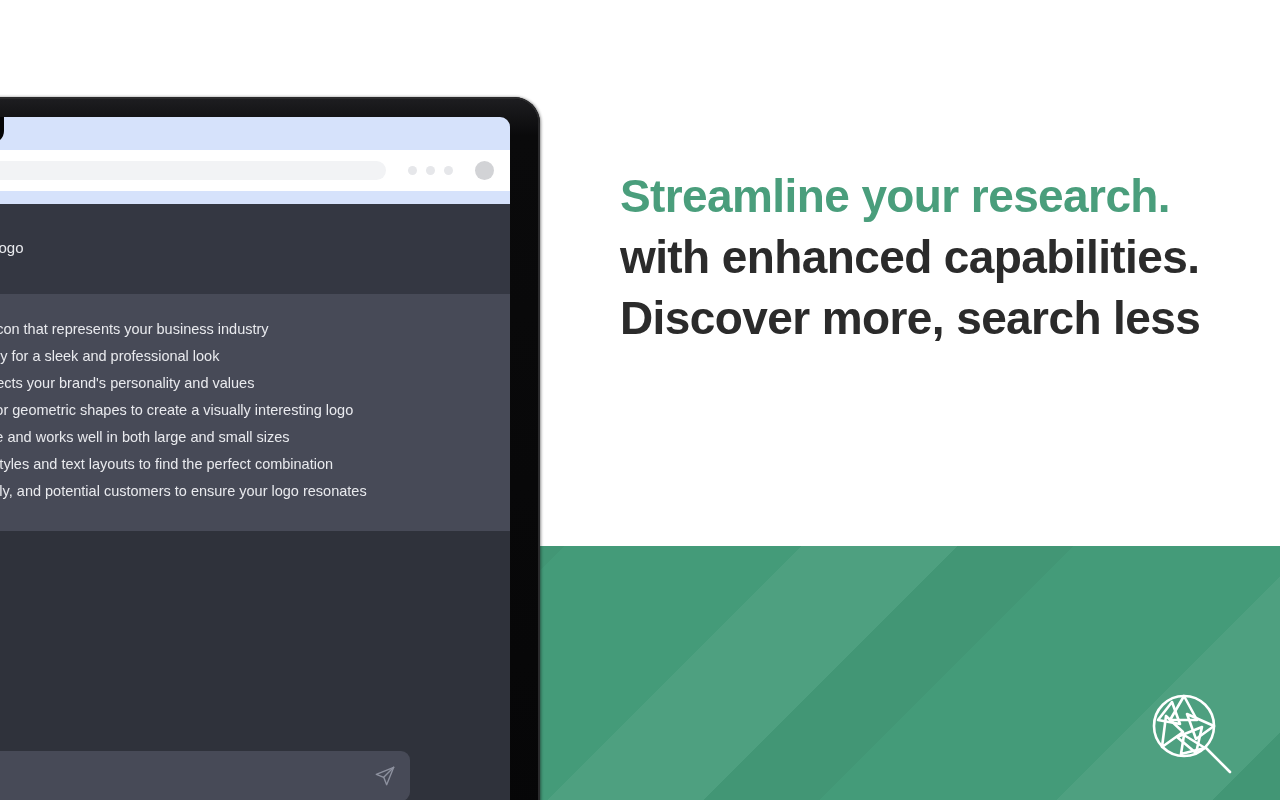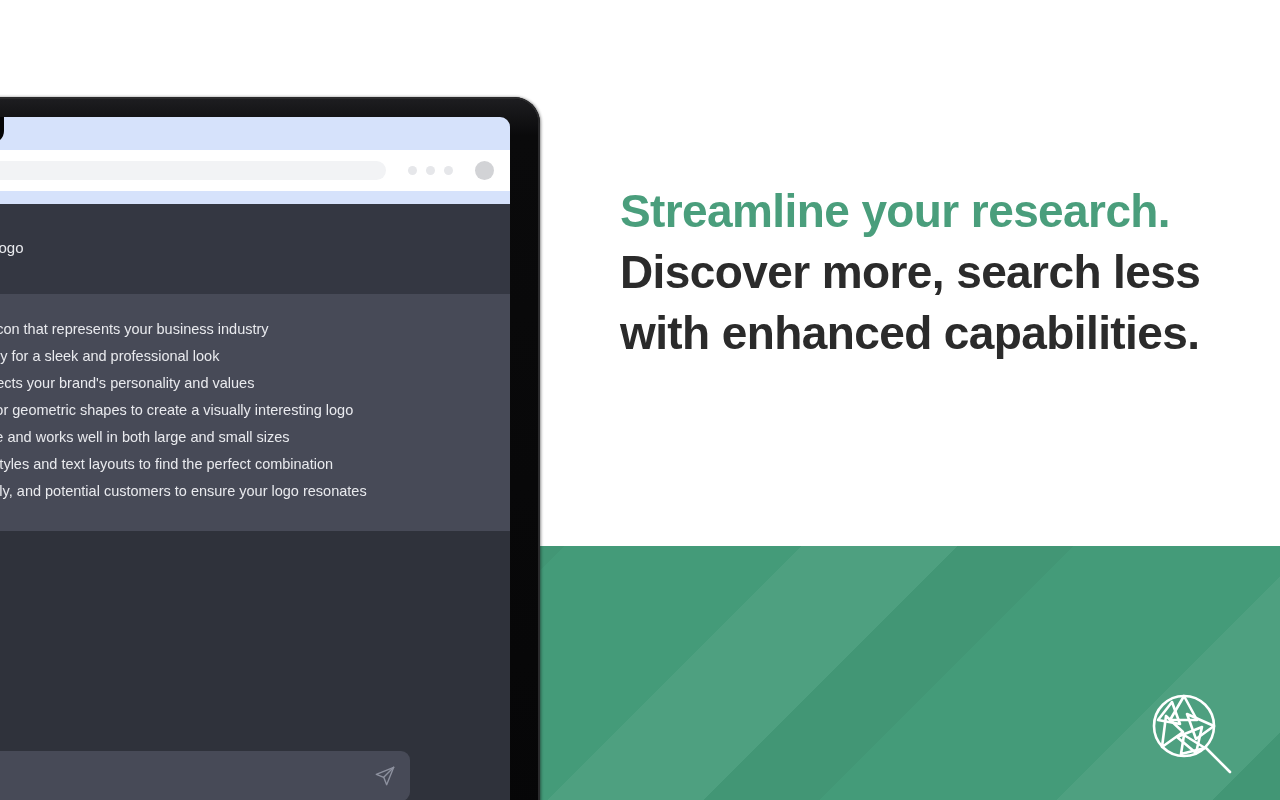--- a/index.html
+++ b/index.html
@@ -64,21 +64,20 @@
     height: 110px;
   }
   .logo-mark svg { display: block; width: 100%; height: 100%; }
 
   
   .headline {
     position: absolute;
     left: 620px;
     top: 166px;
     width: 620px;
-    margin-top: 15px;
   }
   .headline h1 {
     font-size: 46px;
     line-height: 61px;
     font-weight: bold;
     letter-spacing: -0.6px;
     color: #2b2b2b;
   }
   .headline .accent { color: #4a9e7c; display: block; }
   .headline .rest   { color: #2b2b2b; display: block; }
@@ -254,22 +253,22 @@
           <path d="M63 68 L42 55 L39 74 Z"></path>
           <line x1="64" y1="68" x2="88" y2="92"></line>
         </g>
       </svg>
     </div>
   </div>
 
   <div class="headline">
     <h1>
       <span class="accent">Streamline your research.</span>
+      <span class="rest">with enhanced capabilities.</span>
       <span class="rest">Discover more, search less</span>
-      <span class="rest">with enhanced capabilities.</span>
     </h1>
   </div>
 
   <div class="laptop">
     <div class="laptop-bezel"></div>
     <div class="notch"></div>
 
     <div class="laptop-screen">
 
       <div class="browser-tabbar"></div>

